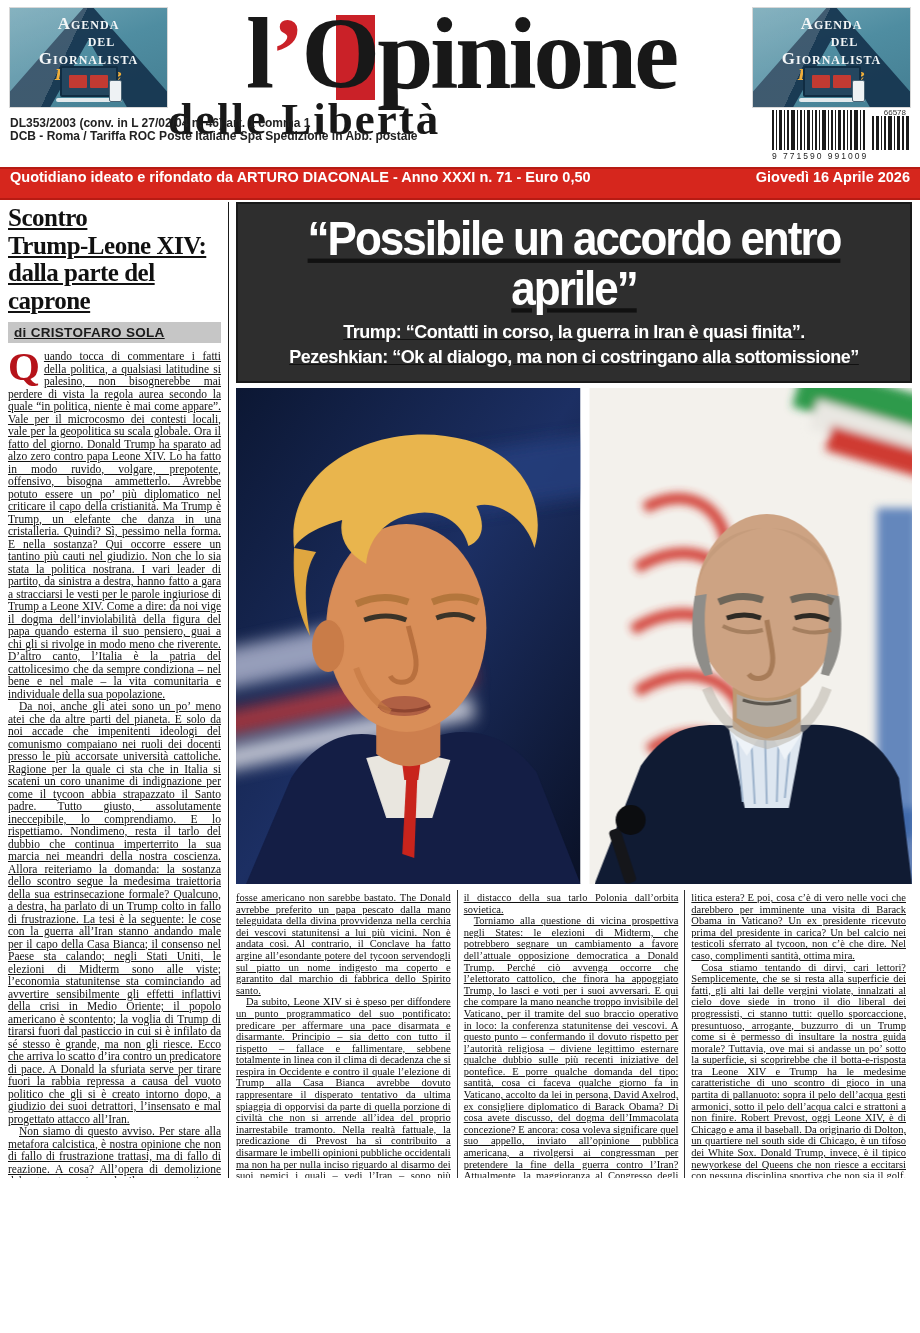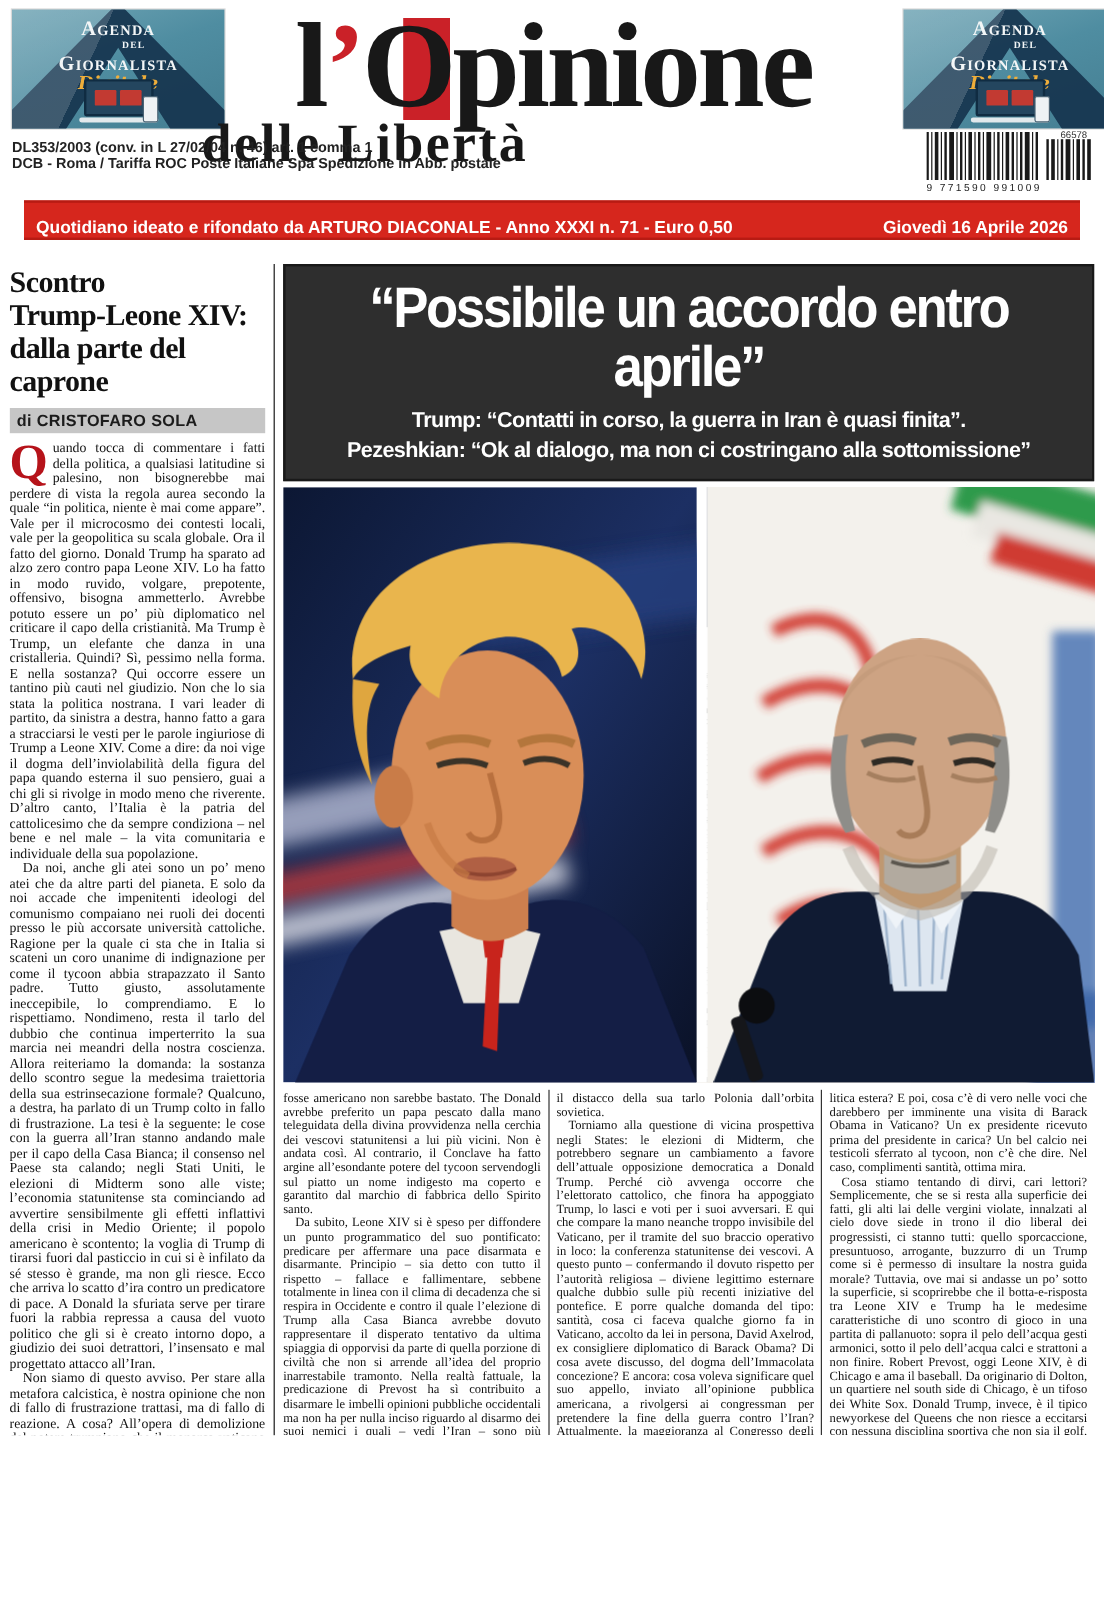--- a/index.html
+++ b/index.html
@@ -1,27 +1,27 @@
 <!DOCTYPE html>
 <html lang="it"><head>
 <meta charset="utf-8">
 <style>
   html,body{margin:0;padding:0;background:#ffffff;}
   body{width:920px;height:1333px;overflow:hidden;font-family:"Liberation Serif",serif;color:#111;position:relative;}
 
   
   .header{position:relative;height:163px;}
-  .ad{position:absolute;top:8px;width:177px;height:99px;background:linear-gradient(160deg,#6fa4b4 0%,#4f8da1 45%,#447e92 100%);overflow:hidden;box-shadow:0 0 0 1px #d8d8d8;}
+  .ad{position:absolute;top:8px;width:157px;height:99px;background:linear-gradient(160deg,#6fa4b4 0%,#4f8da1 45%,#447e92 100%);overflow:hidden;box-shadow:0 0 0 1px #d8d8d8;}
   .ad-left{left:10px;}
   .ad-right{left:753px;}
   .ad-a{position:absolute;left:-12%;top:-6%;width:124%;height:112%;background:#16344e;clip-path:polygon(50% 0%,104% 108%,74% 108%,50% 34%,26% 108%,-4% 108%);opacity:.92;}
   .ad-shine{position:absolute;inset:0;background:linear-gradient(115deg,rgba(255,255,255,.16) 0 38%,rgba(255,255,255,0) 38%);}
   .ad-text{position:absolute;top:7px;left:0;right:0;text-align:center;color:#f3f6f7;line-height:1.02;}
   .ad-l1,.ad-l3{font-variant:small-caps;font-size:17px;letter-spacing:1px;font-weight:600;}
-  .ad-l2{font-variant:small-caps;font-size:11px;letter-spacing:1px;font-weight:600;margin-left:26px;}
+  .ad-l2{font-variant:small-caps;font-size:17px;letter-spacing:1px;font-weight:600;margin-left:26px;}
   .ad-l4{font-style:italic;font-weight:700;color:#efae3a;font-size:15px;margin-top:1px;font-family:"DejaVu Serif",serif;}
   .ad-laptop{position:absolute;bottom:5px;left:50%;transform:translateX(-50%);width:70px;}
   .ad-screen{width:54px;height:27px;margin:0 auto;background:#24465f;border:2px solid #102c42;border-radius:2px;display:flex;align-items:center;justify-content:center;gap:3px;}
   .ad-thumb{width:18px;height:13px;background:#c23a32;border-radius:1px;}
   .ad-base{width:66px;height:4px;background:#e2e9ec;border-radius:2px;margin:1px auto 0;}
   .ad-phone{position:absolute;right:2px;bottom:0;width:11px;height:20px;background:#eef2f4;border:1px solid #4a6374;border-radius:2px;}
 
   .masthead{position:absolute;left:168px;top:4px;width:586px;text-align:center;}
   .masthead-title{font-family:"Liberation Serif",serif;font-weight:700;font-size:101px;line-height:1.0;letter-spacing:-3px;color:#181818;white-space:nowrap;}
   .masthead-apos{color:#ca2128;}
@@ -30,25 +30,25 @@
   .o-wrap .o-letter{position:relative;z-index:1;}
   .masthead-sub{font-family:"Liberation Serif",serif;font-weight:600;font-size:45px;letter-spacing:2px;color:#181818;text-align:left;margin-top:-12px;padding-right:0px;}
 
   .legal{position:absolute;left:10px;top:117px;font-family:"Liberation Sans",sans-serif;font-size:12px;font-weight:700;color:#222;line-height:12.5px;}
 
   .barcode-block{position:absolute;left:772px;top:110px;width:140px;height:50px;}
   .barcode-num-top{position:absolute;right:6px;top:-2px;font-family:"Liberation Sans",sans-serif;font-size:8px;color:#333;}
   .barcode-num-bottom{position:absolute;left:0px;top:41px;font-family:"Liberation Sans",sans-serif;font-size:8.5px;letter-spacing:2px;color:#222;}
 
   
-  .banner{margin:4px 20px 0;background:#d6261d;border-top:2px solid #b71b13;border-bottom:2px solid #b71b13;height:29px;display:flex;align-items:flex-end;justify-content:space-between;padding:0 10px;font-family:"Liberation Sans",sans-serif;font-weight:700;color:#fff;font-size:14.5px;}
+  .banner{margin:4px 0 0;background:#d6261d;border-top:2px solid #b71b13;border-bottom:2px solid #b71b13;height:29px;display:flex;align-items:flex-start;justify-content:space-between;padding:0 10px;font-family:"Liberation Sans",sans-serif;font-weight:700;color:#fff;font-size:14.5px;}
   .banner .thin{font-weight:700;}
 
   
-  .content{display:flex;margin:20px 8px 0;height:976px;}
+  .content{display:flex;margin:2px 8px 0;height:976px;text-decoration:underline;}
   .left-col{width:221px;flex:0 0 221px;border-right:1.5px solid #1a1a1a;padding-right:7px;box-sizing:border-box;overflow:hidden;}
   .left-headline{font-family:"Liberation Serif",serif;font-weight:700;font-size:25px;line-height:1.1;white-space:pre-line;letter-spacing:-0.5px;margin:2px 0 8px;}
   .byline-bar{background:#c6c6c6;padding:3px 6px;font-family:"Liberation Sans",sans-serif;font-weight:700;font-size:13.5px;color:#1c1c1c;letter-spacing:.3px;margin-bottom:7px;}
   .left-body{font-size:11.5px;line-height:12.5px;text-align:justify;overflow:hidden;height:980px;}
   .left-body p{margin:0;}
   .left-body p + p{text-indent:11px;}
   .dropcap{float:left;font-size:41px;line-height:32px;font-weight:700;color:#b6131a;padding-right:4px;font-family:"Liberation Serif",serif;}
 
   .main-col{flex:1;padding-left:7px;display:flex;flex-direction:column;overflow:hidden;}
 

